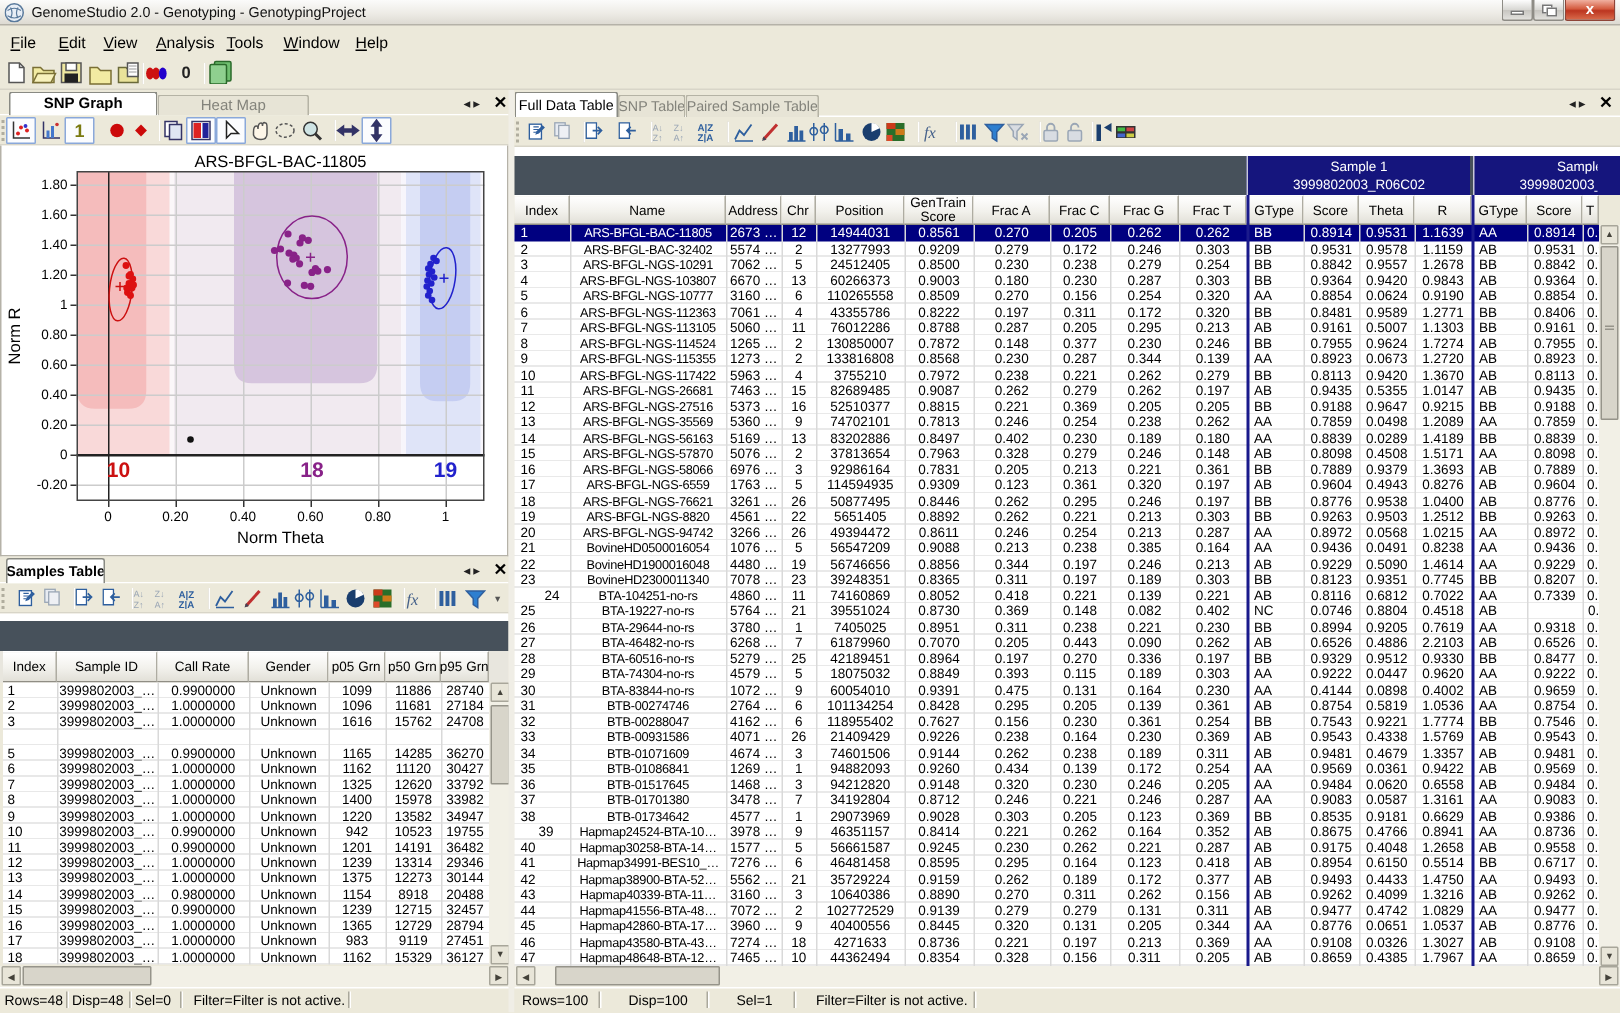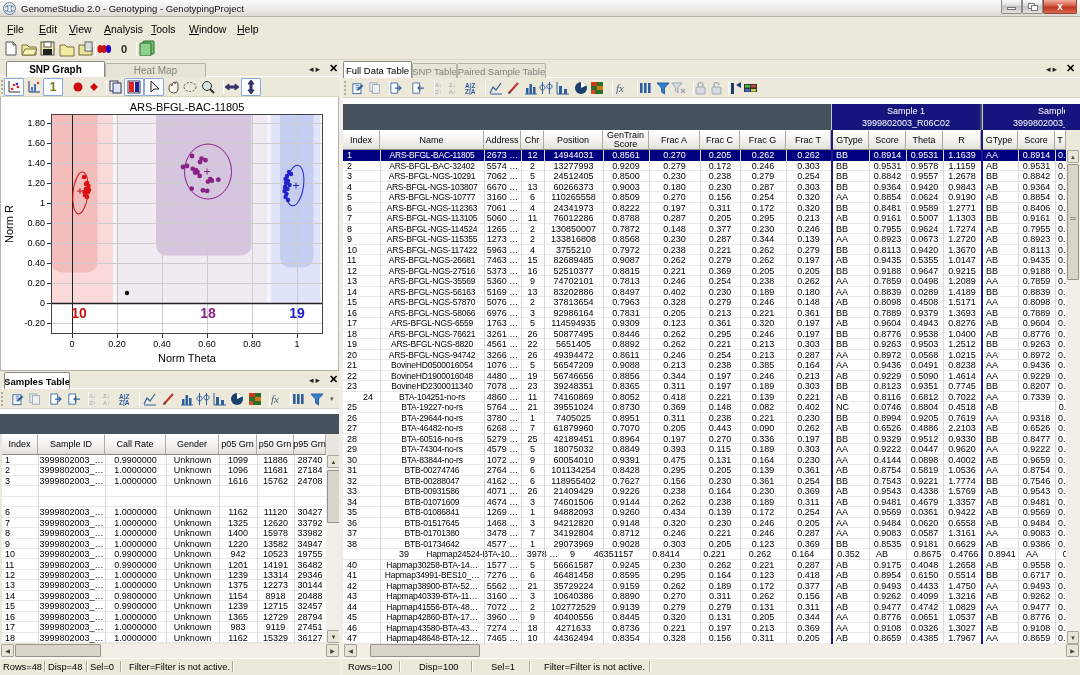--- a/index.html
+++ b/index.html
@@ -408,20 +408,29 @@
 </div>
 <div class="row" style="left:0;top:20.90px;width:326px;height:10.45px;">
 <span class="cell" style="width:36px;text-align:left;padding-left:3px;">3</span>
 <span class="cell" style="width:67px;">3999802003_…</span>
 <span class="cell" style="width:61px;">1.0000000</span>
 <span class="cell" style="width:53px;">Unknown</span>
 <span class="cell" style="width:38px;">1616</span>
 <span class="cell" style="width:37px;">15762</span>
 <span class="cell" style="width:32px;">24708</span>
 </div>
+<div class="row" style="left:0;top:41.80px;width:326px;height:10.45px;">
+<span class="cell" style="width:36px;text-align:left;padding-left:3px;">5</span>
+<span class="cell" style="width:67px;">3999802003_…</span>
+<span class="cell" style="width:61px;">0.9900000</span>
+<span class="cell" style="width:53px;">Unknown</span>
+<span class="cell" style="width:38px;">1165</span>
+<span class="cell" style="width:37px;">14285</span>
+<span class="cell" style="width:32px;">36270</span>
+</div>
 <div class="row" style="left:0;top:52.25px;width:326px;height:10.45px;">
 <span class="cell" style="width:36px;text-align:left;padding-left:3px;">6</span>
 <span class="cell" style="width:67px;">3999802003_…</span>
 <span class="cell" style="width:61px;">1.0000000</span>
 <span class="cell" style="width:53px;">Unknown</span>
 <span class="cell" style="width:38px;">1162</span>
 <span class="cell" style="width:37px;">11120</span>
 <span class="cell" style="width:32px;">30427</span>
 </div>
 <div class="row" style="left:0;top:62.70px;width:326px;height:10.45px;">
@@ -793,21 +802,21 @@
 <span class="cell" style="width:38px;">0.9190</span>
 <span class="cell" style="width:37px;text-align:left;padding-left:5px;">AB</span>
 <span class="cell" style="width:37px;">0.8854</span>
 <span class="cell" style="width:11px;text-align:left;padding-left:3px;">0.9</span>
 </div>
 <div class="row" style="left:0;top:52.55px;width:723px;height:10.51px;">
 <span class="cell" style="width:37px;text-align:left;padding-left:4px;">6</span>
 <span class="cell" style="width:104px;font-size:8.5px;letter-spacing:-0.2px;">ARS-BFGL-NGS-112363</span>
 <span class="cell" style="width:37px;">7061 …</span>
 <span class="cell" style="width:23px;">4</span>
-<span class="cell" style="width:59px;">24341973</span>
+<span class="cell" style="width:59px;">43355786</span>
 <span class="cell" style="width:46px;">0.8222</span>
 <span class="cell" style="width:51px;">0.197</span>
 <span class="cell" style="width:40px;">0.311</span>
 <span class="cell" style="width:46px;">0.172</span>
 <span class="cell" style="width:45px;">0.320</span>
 <span class="cell" style="width:38px;text-align:left;padding-left:5px;">BB</span>
 <span class="cell" style="width:37px;">0.8481</span>
 <span class="cell" style="width:37px;">0.9589</span>
 <span class="cell" style="width:38px;">1.2771</span>
 <span class="cell" style="width:37px;text-align:left;padding-left:5px;">BB</span>
@@ -1416,21 +1425,21 @@
 <span class="cell" style="width:45px;">0.369</span>
 <span class="cell" style="width:38px;text-align:left;padding-left:5px;">BB</span>
 <span class="cell" style="width:37px;">0.8535</span>
 <span class="cell" style="width:37px;">0.9181</span>
 <span class="cell" style="width:38px;">0.6629</span>
 <span class="cell" style="width:37px;text-align:left;padding-left:5px;">AB</span>
 <span class="cell" style="width:37px;">0.9386</span>
 <span class="cell" style="width:11px;text-align:left;padding-left:3px;">0.9</span>
 </div>
 <div class="row" style="left:0;top:399.38px;width:723px;height:10.51px;">
-<span class="cell" style="width:37px;text-align:left;padding-left:16px;margin-left:40px;">39</span>
+<span class="cell" style="width:37px;text-align:left;padding-left:16px;">39</span>
 <span class="cell" style="width:104px;font-size:8.5px;letter-spacing:-0.2px;">Hapmap24524-BTA-10…</span>
 <span class="cell" style="width:37px;">3978 …</span>
 <span class="cell" style="width:23px;">9</span>
 <span class="cell" style="width:59px;">46351157</span>
 <span class="cell" style="width:46px;">0.8414</span>
 <span class="cell" style="width:51px;">0.221</span>
 <span class="cell" style="width:40px;">0.262</span>
 <span class="cell" style="width:46px;">0.164</span>
 <span class="cell" style="width:45px;">0.352</span>
 <span class="cell" style="width:38px;text-align:left;padding-left:5px;">AB</span>

